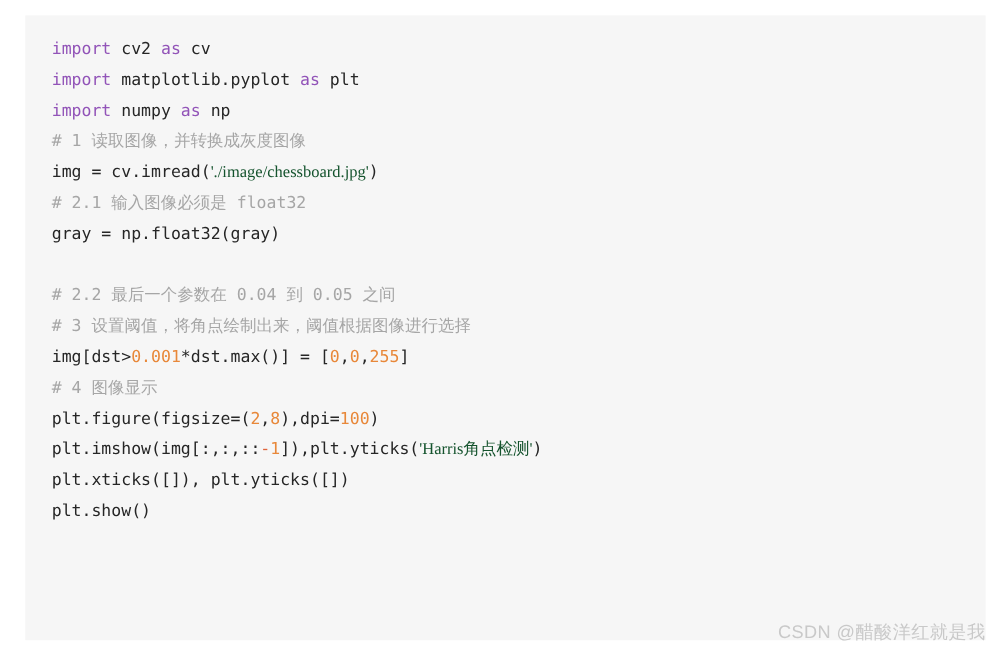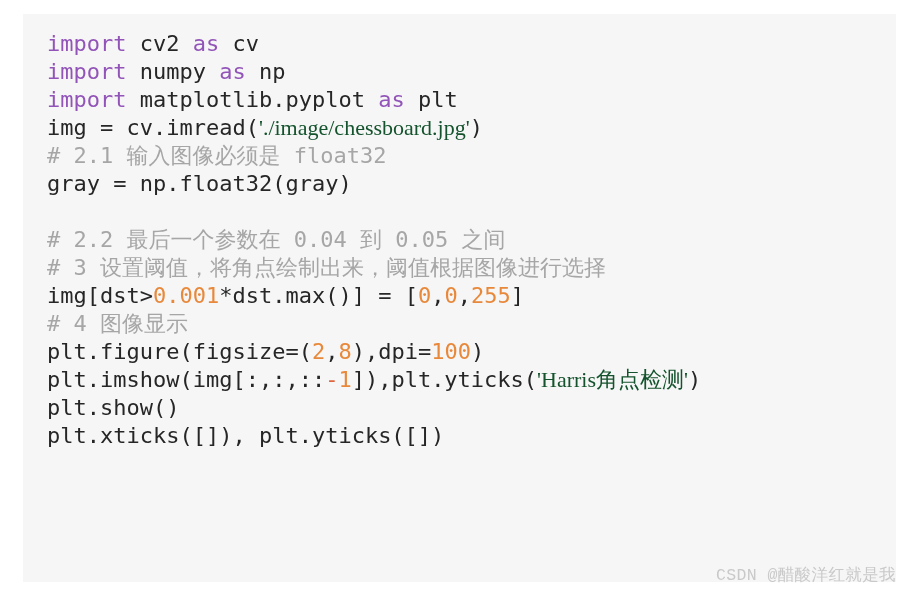--- a/index.html
+++ b/index.html
@@ -26,65 +26,66 @@
     width: 873px;
     height: 568px;
     background: #f6f6f6;
     box-sizing: border-box;
     padding: 16px 0 0 24px;
     overflow: hidden;
   }
   .code-line {
     height: 28px;
     line-height: 28px;
-    font-size: 22px;
+    font-size: 15px;
     font-family: "DejaVu Sans Mono", "Liberation Mono", monospace;
     white-space: pre;
     letter-spacing: 0px;
     color: #222222;
   }
   .code-line.blank { height: 28px; }
   .tok { white-space: pre; }
   .kw   { color: #9254b8; }
   .str  { color: #14532d; font-family: Liberation Serif, serif; }
   .num  { color: #e8883a; }
   .com  { color: #a6a6a6; }
   .pln  { color: #262626; }
   .neg  { color: #e0633a; }
   #watermark {
     position: absolute;
     right: 18px;
     bottom: 12px;
-    font-family: Liberation Mono, monospace;
+    font-family: Liberation Sans, sans-serif;
     font-size: 16.5px;
     color: #c9c9c9;
     white-space: pre;
     letter-spacing: 0.4px;
   }
 </style>
 </head>
 <body>
 
 <div id="root">
 
   <div id="code-block" style="background: rgb(246, 246, 246);">
     <div id="code-lines">
         <div class="code-line"><span class="tok kw">import</span><span class="tok pln"> cv2 </span><span class="tok kw">as</span><span class="tok pln"> cv</span></div>
+        <div class="code-line"><span class="tok kw">import</span><span class="tok pln"> matplotlib.pyplot </span><span class="tok kw">as</span><span class="tok pln"> plt</span></div>
         <div class="code-line"><span class="tok kw">import</span><span class="tok pln"> numpy </span><span class="tok kw">as</span><span class="tok pln"> np</span></div>
-        <div class="code-line"><span class="tok kw">import</span><span class="tok pln"> matplotlib.pyplot </span><span class="tok kw">as</span><span class="tok pln"> plt</span></div>
+        <div class="code-line"><span class="tok com"># 1 读取图像，并转换成灰度图像</span></div>
         <div class="code-line"><span class="tok pln">img = cv.imread(</span><span class="tok str">'./image/chessboard.jpg'</span><span class="tok pln">)</span></div>
         <div class="code-line"><span class="tok com"># 2.1 输入图像必须是 float32</span></div>
         <div class="code-line"><span class="tok pln">gray = np.float32(gray)</span></div>
         <div class="code-line blank">&nbsp;</div>
         <div class="code-line"><span class="tok com"># 2.2 最后一个参数在 0.04 到 0.05 之间</span></div>
         <div class="code-line"><span class="tok com"># 3 设置阈值，将角点绘制出来，阈值根据图像进行选择</span></div>
         <div class="code-line"><span class="tok pln">img[dst&gt;</span><span class="tok num">0.001</span><span class="tok pln">*dst.max()] = [</span><span class="tok num">0</span><span class="tok pln">,</span><span class="tok num">0</span><span class="tok pln">,</span><span class="tok num">255</span><span class="tok pln">]</span></div>
         <div class="code-line"><span class="tok com"># 4 图像显示</span></div>
         <div class="code-line"><span class="tok pln">plt.figure(figsize=(</span><span class="tok num">2</span><span class="tok pln">,</span><span class="tok num">8</span><span class="tok pln">),dpi=</span><span class="tok num">100</span><span class="tok pln">)</span></div>
         <div class="code-line"><span class="tok pln">plt.imshow(img[:,:,::</span><span class="tok neg">-</span><span class="tok num">1</span><span class="tok pln">]),plt.yticks(</span><span class="tok str">'Harris角点检测'</span><span class="tok pln">)</span></div>
+        <div class="code-line"><span class="tok pln">plt.xticks([]), plt.yticks([])</span></div>
         <div class="code-line"><span class="tok pln">plt.show()</span></div>
-        <div class="code-line"><span class="tok pln">plt.xticks([]), plt.yticks([])</span></div>
       </div>
   </div>
 
   <div id="watermark" style="color: rgb(201, 201, 201);">CSDN @醋酸洋红就是我</div>
 
 </div>
 
 </body></html>

